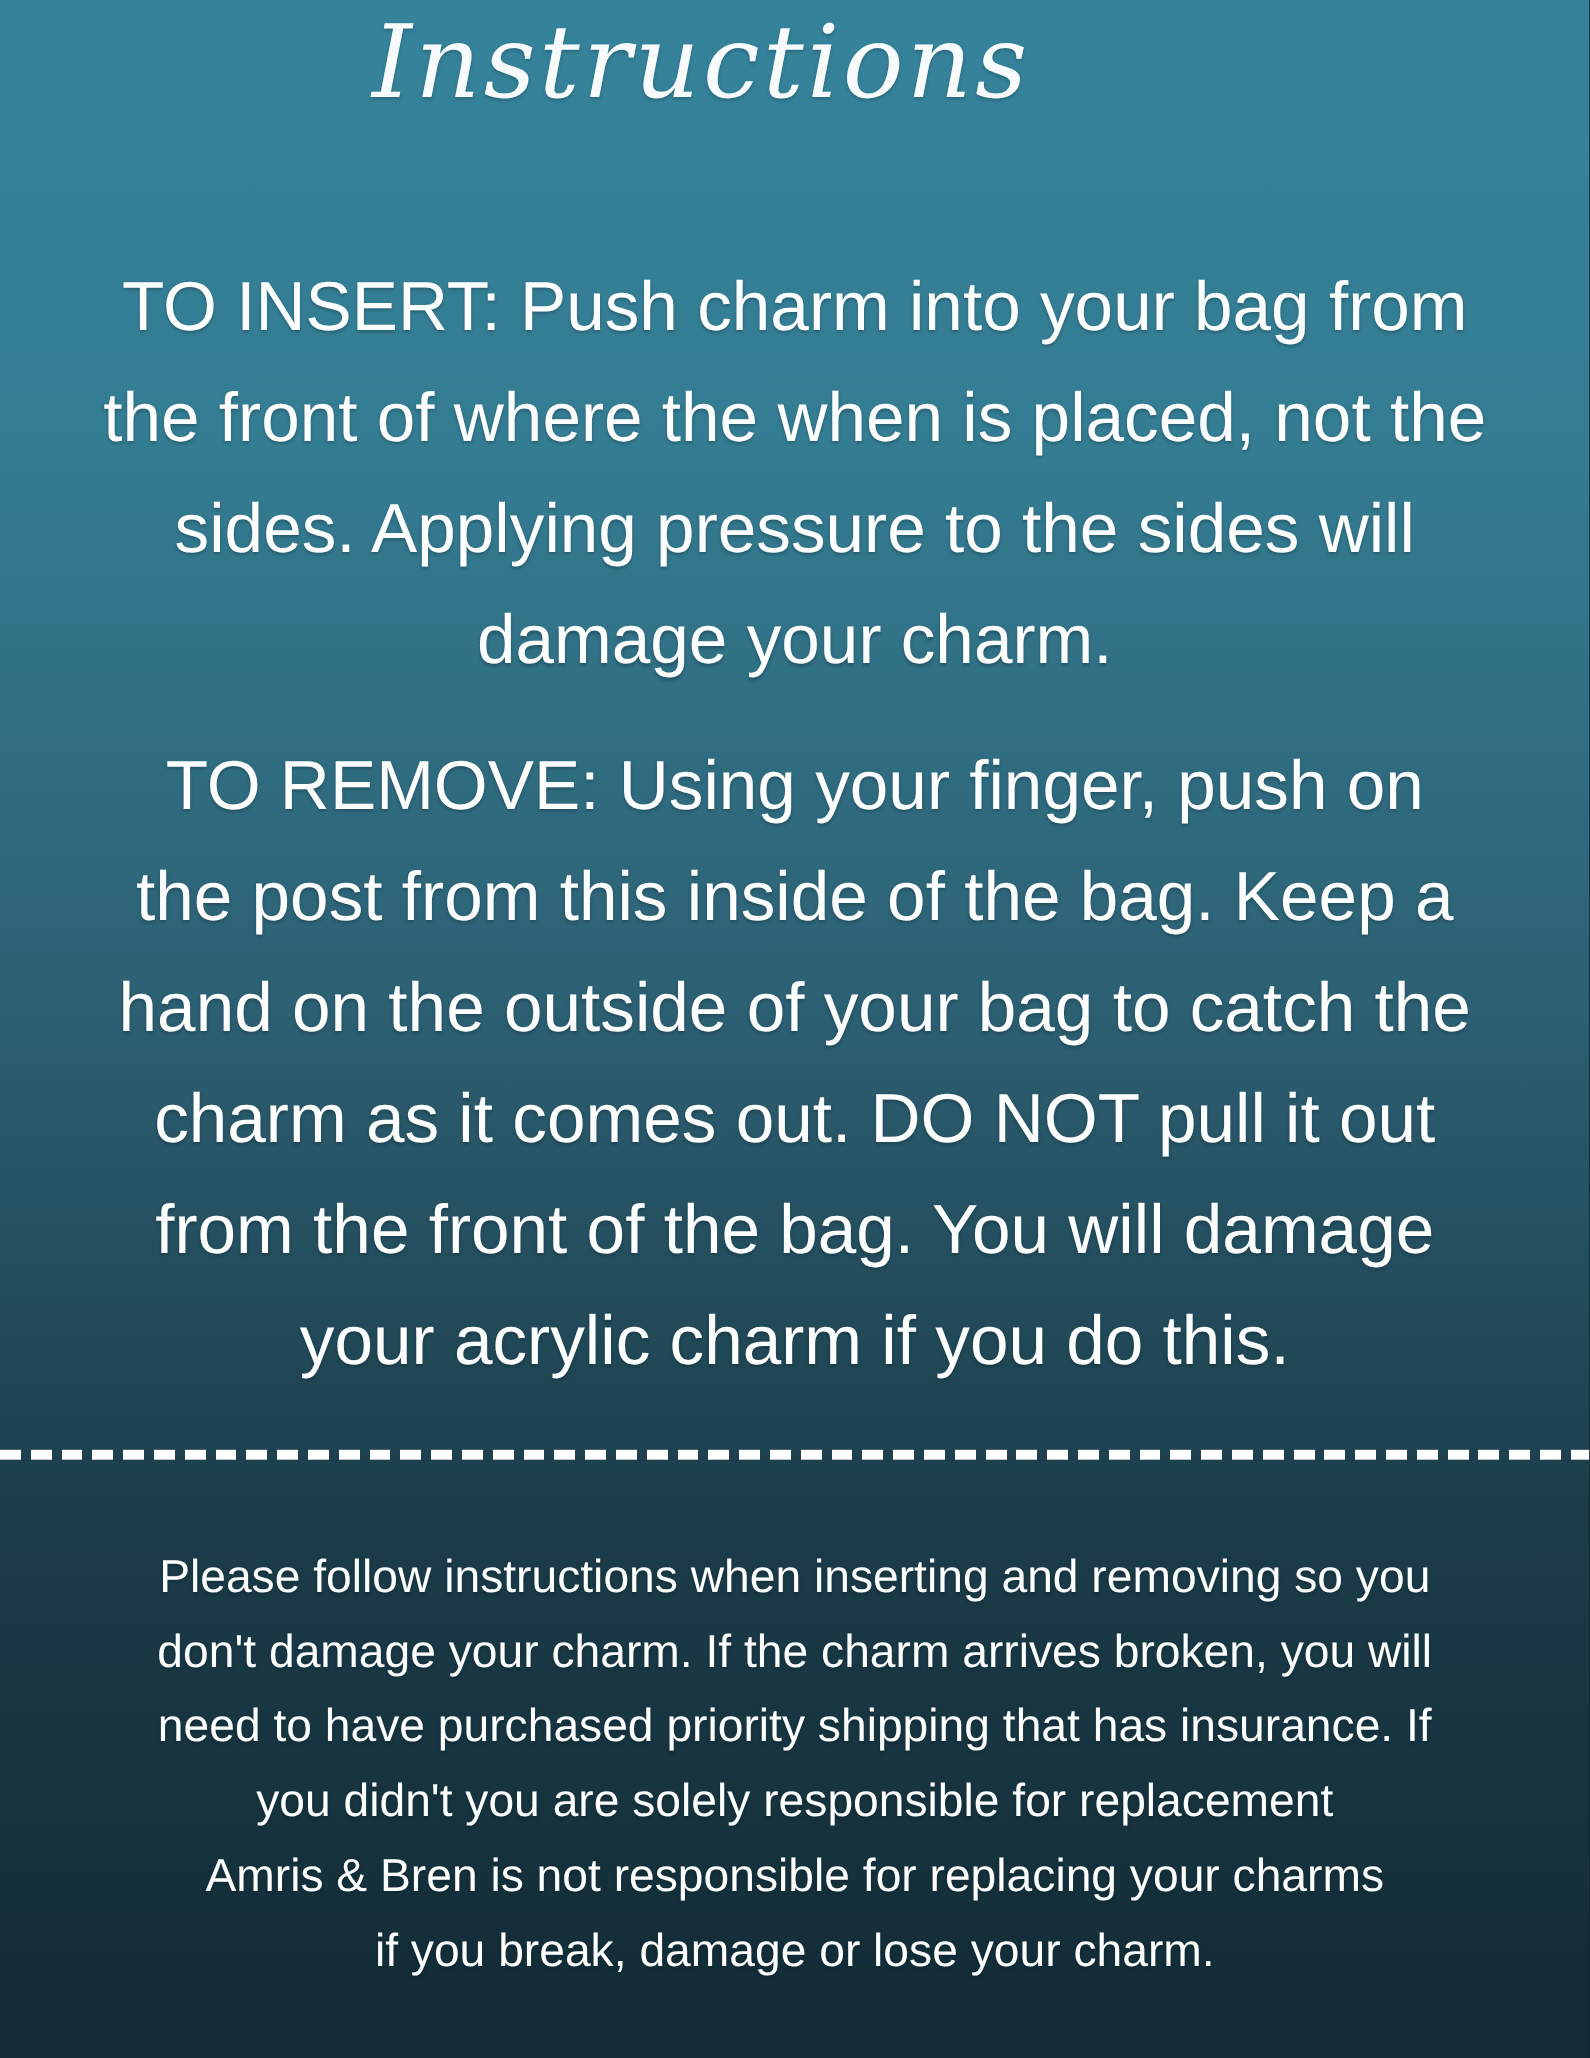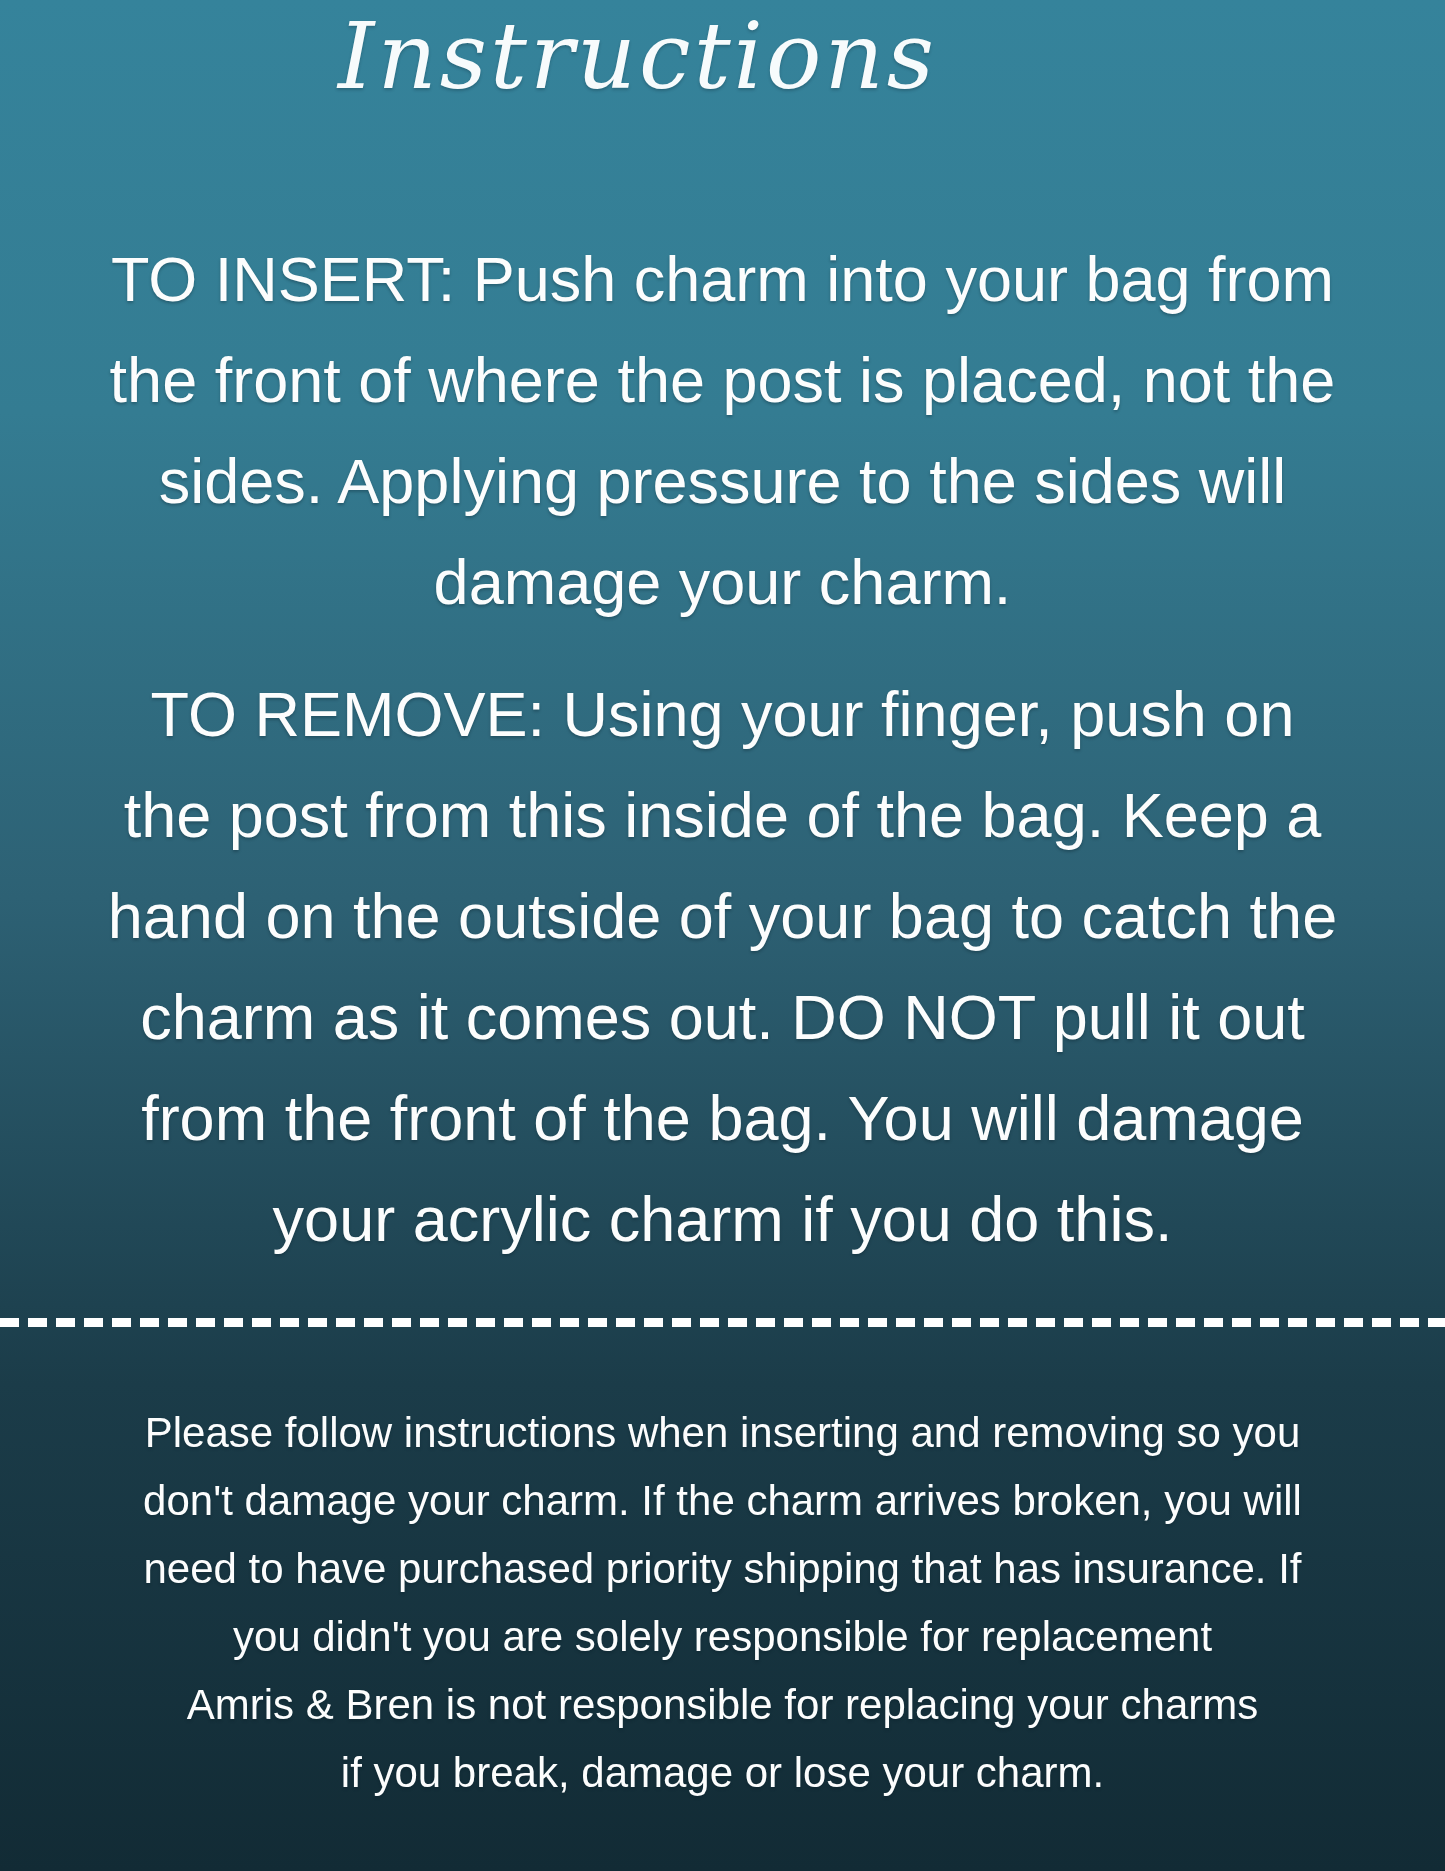--- a/index.html
+++ b/index.html
@@ -75,21 +75,21 @@
   }
 </style>
 </head>
 <body>
 
 <div class="page">
 
   <h1 class="script-title">Instructions</h1>
 
   <p class="para para-large" id="insert-paragraph">TO INSERT: Push charm into your bag from
-the front of where the post is placed, not the
+the front of where the when is placed, not the
 sides. Applying pressure to the sides will
 damage your charm.</p>
 
   <p class="para para-large" id="remove-paragraph">TO REMOVE: Using your finger, push on
 the post from this inside of the bag. Keep a
 hand on the outside of your bag to catch the
 charm as it comes out. DO NOT pull it out
 from the front of the bag. You will damage
 your acrylic charm if you do this.</p>
 

